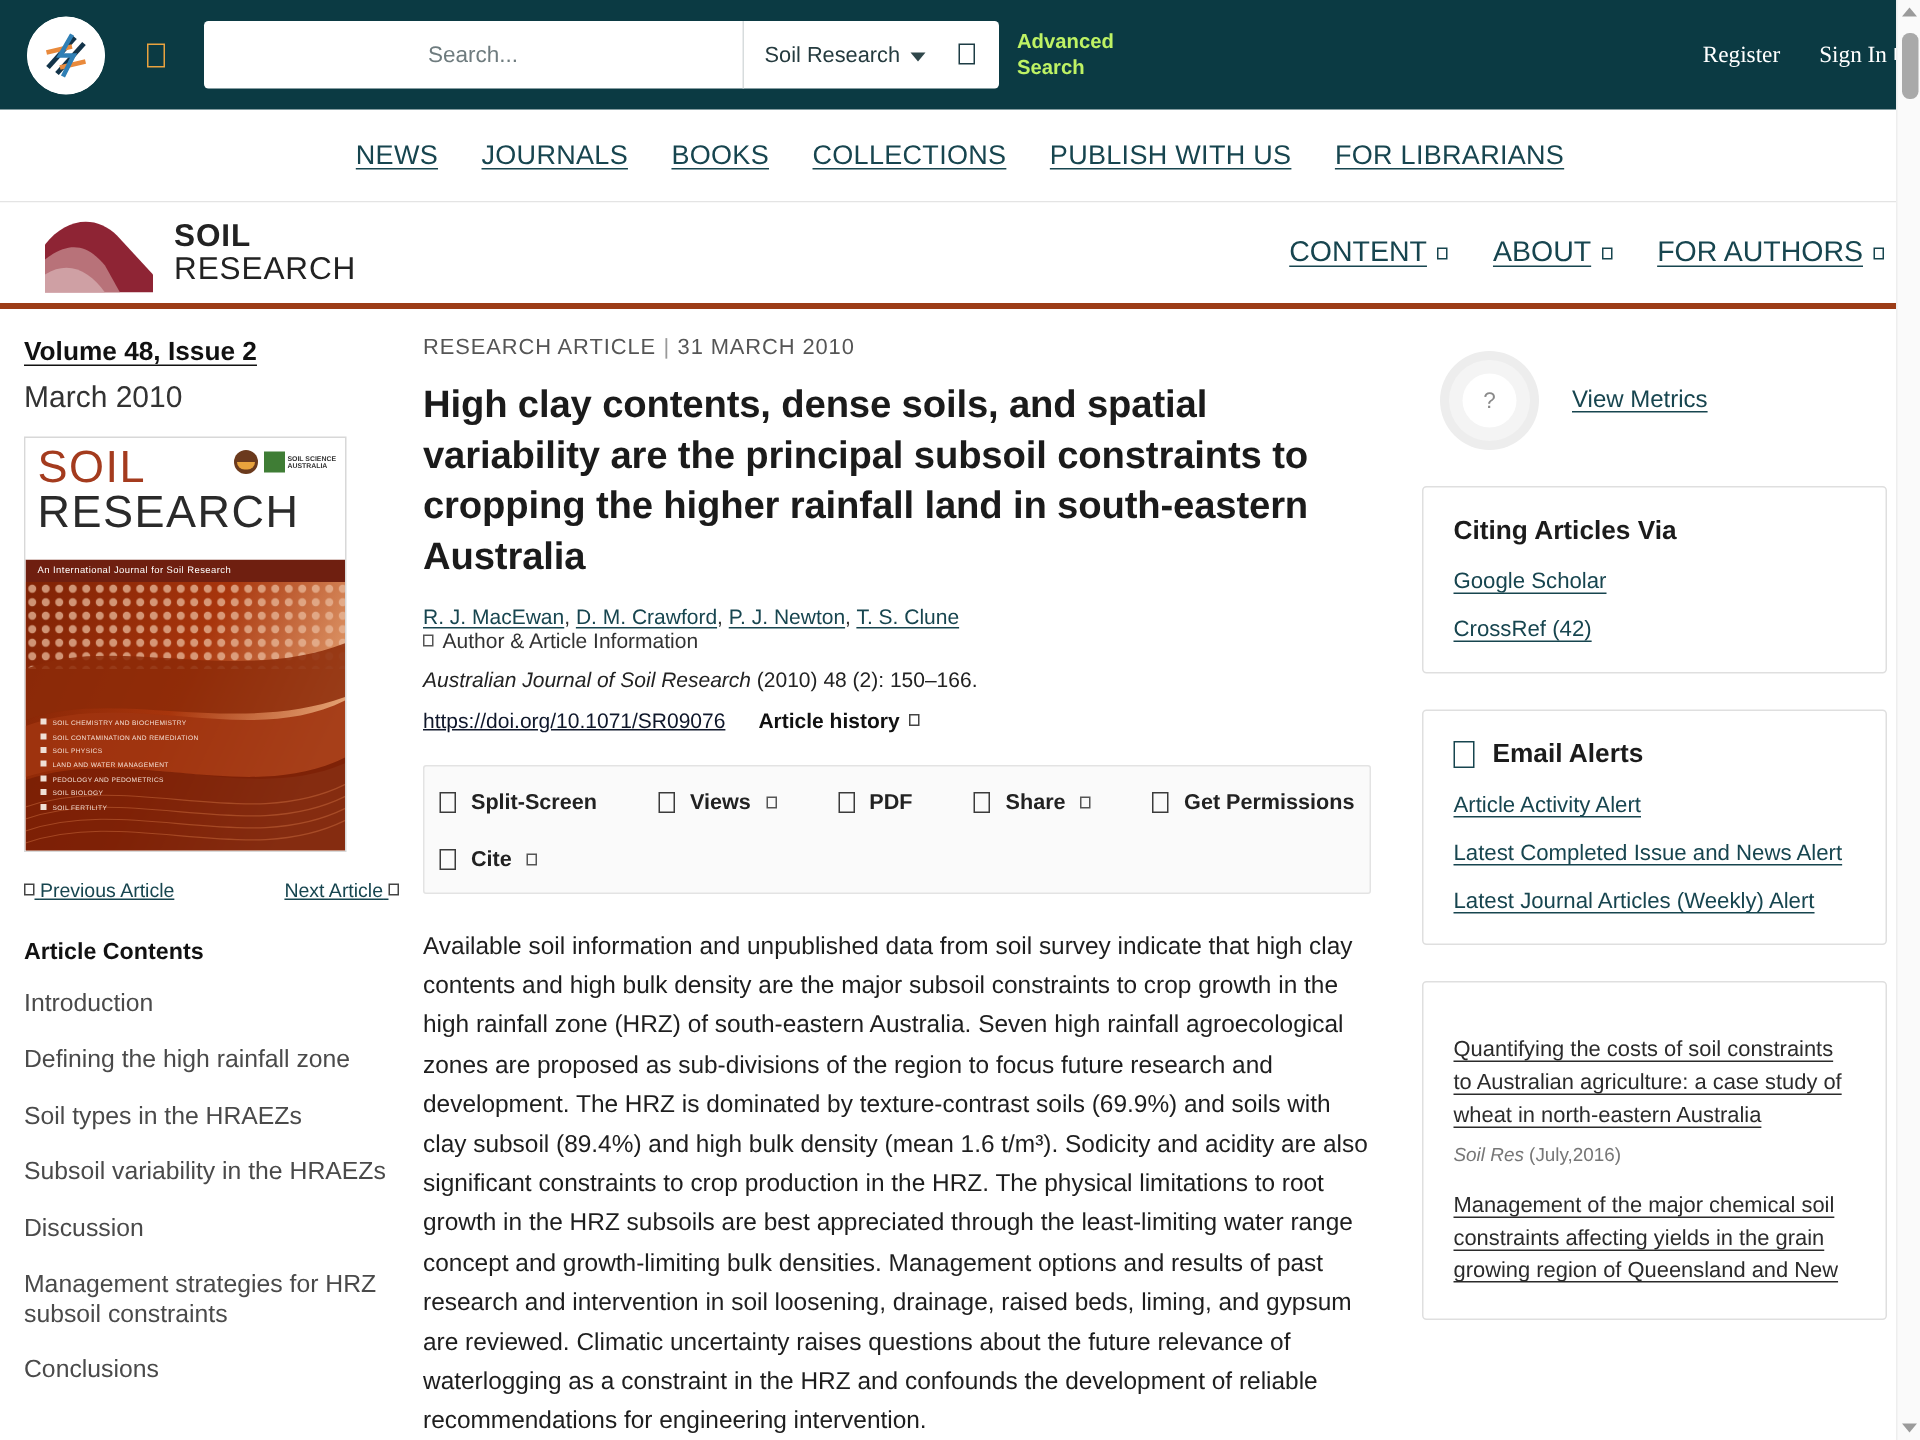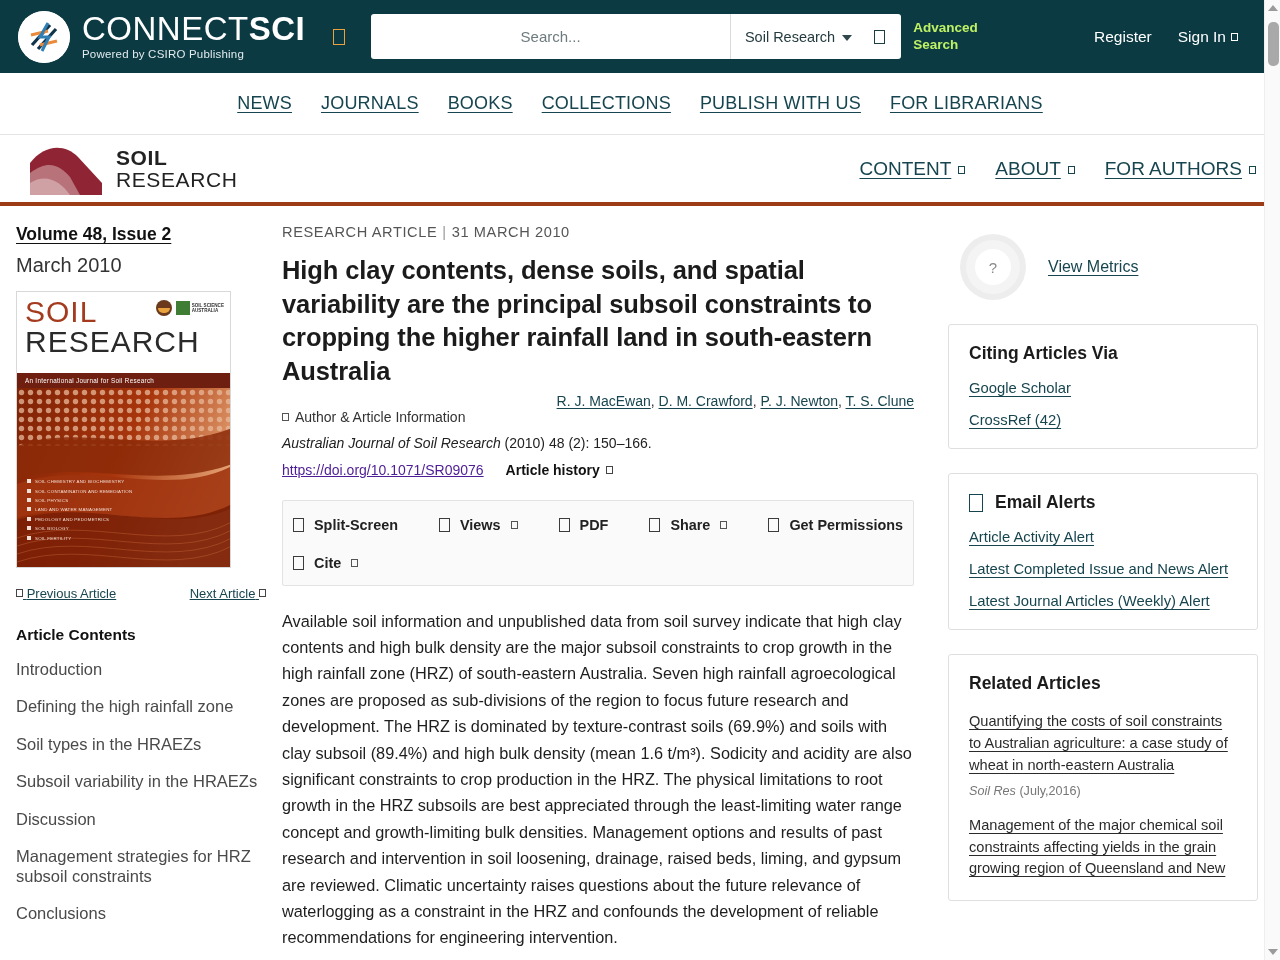--- a/index.html
+++ b/index.html
@@ -44,21 +44,21 @@
   .scope {
     border-left:1px solid #d7dcdd; height:45px; display:flex; align-items:center;
     gap:7px; padding:0 12px 0 14px; font-size:14.5px; color:#253b3f; white-space:nowrap;
   }
   .caret { width:0;height:0;border-left:5px solid transparent;border-right:5px solid transparent;border-top:6px solid #30474b; margin-top:2px;}
   .searchbtn { padding:0 16px 0 10px; color:#1d3c44; }
   .adv {
     color:#bef264; font-size:13.5px; line-height:1.25; margin-left:12px; font-weight:700;
     width:66px;
   }
-  .acct { margin-left:auto; padding-right:42px; display:flex; align-items:flex-end; gap:26px; }
+  .acct { margin-left:auto; padding-right:10px; display:flex; align-items:flex-end; gap:26px;font-family:Liberation Serif, serif; }
   .acct a { color:#fff; font-size:15.5px; text-decoration:none; white-space:nowrap;}
   .acct .tofu-sm { color:#fff; margin-left:5px; }
 
   
   .mainnav {
     height:62px; background:#fff; display:flex; align-items:center;
     justify-content:center; gap:29px; border-bottom:1px solid #e4e4e4;
   }
   .mainnav a {
     color:#17454f; font-size:18px; text-decoration:underline; letter-spacing:.2px;
@@ -118,29 +118,29 @@
     margin-bottom:18px; line-height:1.18;
   }
 
   
   .kicker { font-size:14.6px; color:#555; letter-spacing:.6px; }
   .kicker span.sep { color:#999; margin:0 5px;}
   h1.title {
     font-size:25.5px; line-height:1.32; margin:14px 0 0 0; color:#1b1b1b; font-weight:700;
     letter-spacing:-.1px;
   }
-  .authors { margin-top:4px; font-size:14px;text-align:right; }
+  .authors { margin-top:14px; font-size:14px; }
   .authors a { color:#17454f; text-decoration:underline; text-underline-offset:2px;}
   .authors span.c { color:#333; }
   .aai { font-size:14px; color:#333; }
   .aai .tofu-sm { color:#555; margin-right:6px; }
   .cite-line { margin-top:10px; font-size:14px; color:#222; }
   .cite-line i { font-style:italic; }
   .doiline { margin-top:11px; font-size:14px; display:flex; align-items:center; gap:22px;}
-  .doiline a { color:#4c1d95; text-decoration:underline; }
+  .doiline a { color:#0f172a; text-decoration:underline; }
   .doiline b { font-size:14px; color:#111; }
   .doiline .tofu-sm { color:#444; margin-left:6px;}
 
   .toolbar {
     margin-top:22px; border:1px solid #e3e3e3; background:#fafafa; border-radius:2px;
     padding:16px 10px 14px; text-align:center;
   }
   .tbrow { display:flex; justify-content:space-between; align-items:center; gap:16px; flex-wrap:wrap;}
   .tbrow.second { margin-top:22px; }
   .tbitem { display:flex; align-items:center; gap:10px; font-size:14.4px; font-weight:700; color:#222; }
@@ -191,24 +191,20 @@
   <div class="brand">
     <div class="brand-logo">
       <svg width="52" height="52" viewBox="0 0 52 52">
         <circle cx="26" cy="26" r="26" fill="#ffffff"></circle>
         <path d="M14 34 L32 14" stroke="#12344a" stroke-width="3.2" fill="none"></path>
         <path d="M20 38 L38 18" stroke="#12344a" stroke-width="3.2" fill="none"></path>
         <path d="M13 24 L30 20" stroke="#e98a3c" stroke-width="3" fill="none"></path>
         <path d="M22 34 L39 30" stroke="#e98a3c" stroke-width="3" fill="none"></path>
         <path d="M30 12 L22 26 L31 26 L24 40" stroke="#2f7fb5" stroke-width="3" fill="none"></path>
       </svg>
-    </div>
-    <div class="brand-txt">
-      <div class="brand-name"><span>CONNECT</span><b>SCI</b></div>
-      <div class="brand-sub">Powered by CSIRO Publishing</div>
     </div>
   </div>
 
   <div class="hdr-tofu"><i></i></div>
 
   <div class="searchwrap">
     <input type="text" placeholder="Search..." style="">
     <div class="scope">
       <span>Soil Research</span>
       <span class="caret"></span>
@@ -407,21 +403,20 @@
       <h3 class="withicon">
           <span class="tofu"></span>
           <span>Email Alerts</span>
         </h3>
       <a href="#" class="cl">Article Activity Alert</a>
       <a href="#" class="cl">Latest Completed Issue and News Alert</a>
       <a href="#" class="cl">Latest Journal Articles (Weekly) Alert</a>
     </div>
 
     <div class="card">
-      <h3>Related Articles</h3>
       <div class="rel-item">
         <a href="#">Quantifying the costs of soil constraints to Australian agriculture: a case study of wheat in north-eastern Australia</a>
         <div class="rel-src"><i>Soil Res</i><span> (July,2016)</span></div>
       </div>
       <div class="rel-item">
         <a href="#">Management of the major chemical soil constraints affecting yields in the grain growing region of Queensland and New</a>
       </div>
     </div>
   </div>
 </div>

